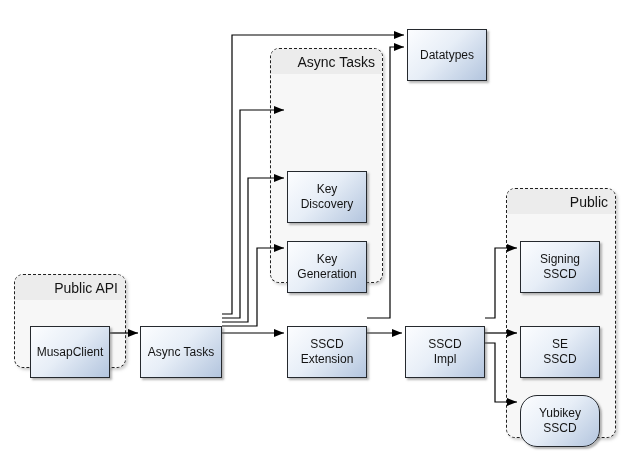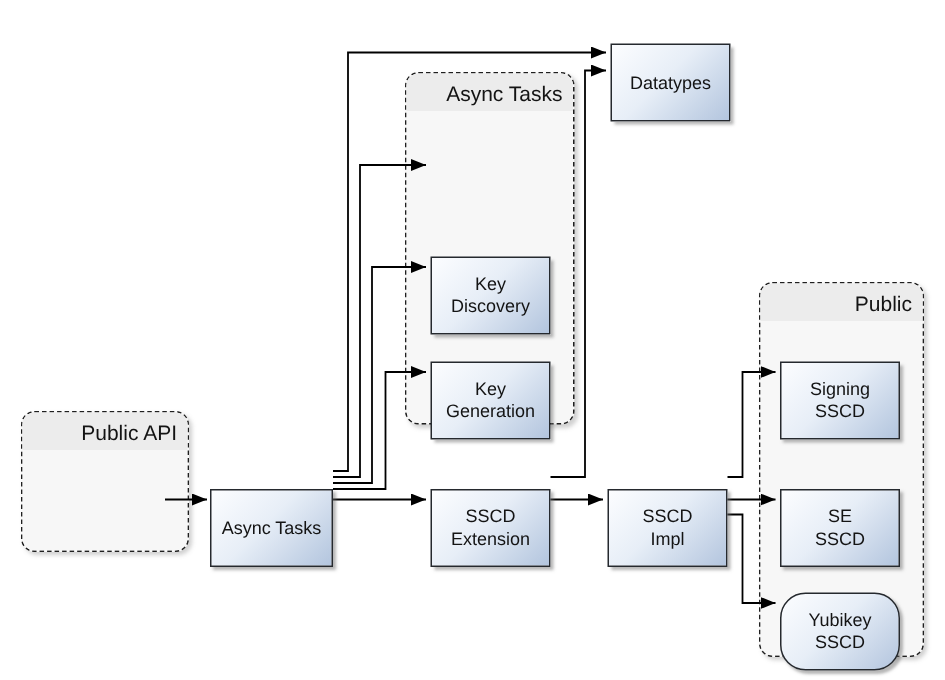--- a/index.html
+++ b/index.html
@@ -109,20 +109,23 @@
       <span class="group-title">Async Tasks</span>
     </div>
   </div>
 
   <div class="group" style="left:506px; top:188px; width:110px; height:250px;">
     <div class="group-header">
       <span class="group-title">Public</span>
     </div>
   </div>
 
+  <div class="node" style="left:30px; top:313px;">
+    <span class="node-label">MusapClient</span>
+  </div>
 
   <div class="node" style="left:140px; top:313px; width:82px;">
     <span class="node-label">Async Tasks</span>
   </div>
 
 
   <div class="node" style="left:287px; top:158px;">
     <span class="node-label">Key
 Discovery</span>
   </div>

